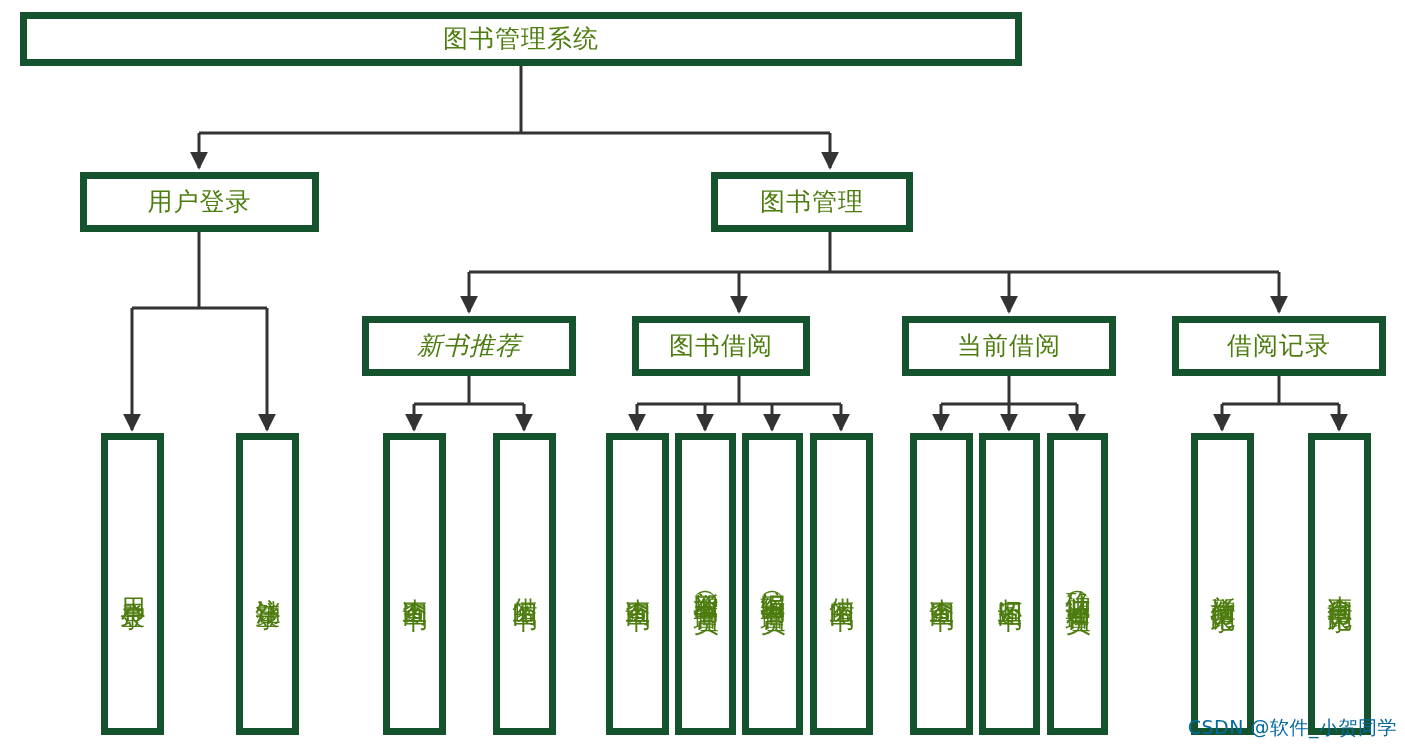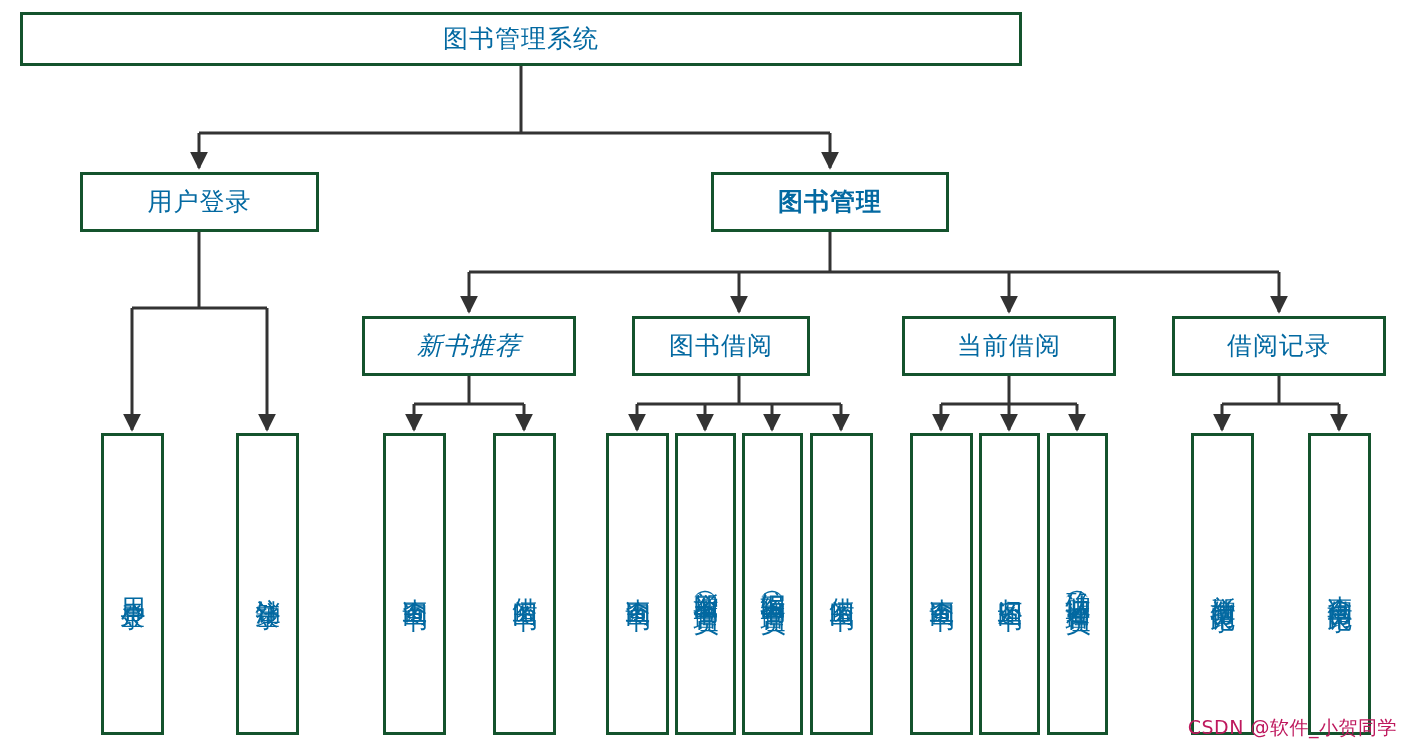--- a/index.html
+++ b/index.html
@@ -20,27 +20,27 @@
   #diagram-svg {
     position: absolute;
     top: 0;
     left: 0;
     width: 1405px;
     height: 747px;
   }
   .node-box {
     position: absolute;
     box-sizing: border-box;
-    border: 3px solid #14532d;
+    border: 7px solid #14532d;
     background: #ffffff;
     display: flex;
     align-items: center;
     justify-content: center;
     text-align: center;
-    color: #0369a1;
+    color: #4d7c0f;
   }
   .node-horizontal {
     font-size: 25px;
     line-height: 1.15;
     letter-spacing: 1px;
     white-space: nowrap;
   }
   .node-vertical {
     writing-mode: vertical-rl;
     text-orientation: upright;
@@ -52,21 +52,21 @@
     justify-content: center;
   }
   .node-vertical > span {
     display: block;
   }
   #watermark {
     position: absolute;
     right: 8px;
     bottom: 6px;
     font-size: 19px;
-    color: #be185d;
+    color: #0369a1;
     white-space: nowrap;
     letter-spacing: 0.5px;
     pointer-events: none;
     margin-left: 32px;
   }
 </style>
 </head>
 <body>
 
 <div id="canvas">
@@ -126,21 +126,21 @@
   </svg>
 
   <div class="node-box node-horizontal" style="left:20px; top:12px; width:1002px; height:54px;">
     <span>图书管理系统</span>
   </div>
 
   <div class="node-box node-horizontal" style="left:80px; top:172px; width:239px; height:60px;">
     <span>用户登录</span>
   </div>
 
-  <div class="node-box node-horizontal" style="left:711px; top:172px; width:238px; height:60px;font-weight:bold;">
+  <div class="node-box node-horizontal" style="left:711px; top:172px; width:202px; height:60px;">
     <span>图书管理</span>
   </div>
 
   <div class="node-box node-horizontal" style="left:362px; top:316px; width:214px; height:60px;font-style:italic;">
     <span>新书推荐</span>
   </div>
 
   <div class="node-box node-horizontal" style="left:632px; top:316px; width:178px; height:60px;">
     <span>图书借阅</span>
   </div>

